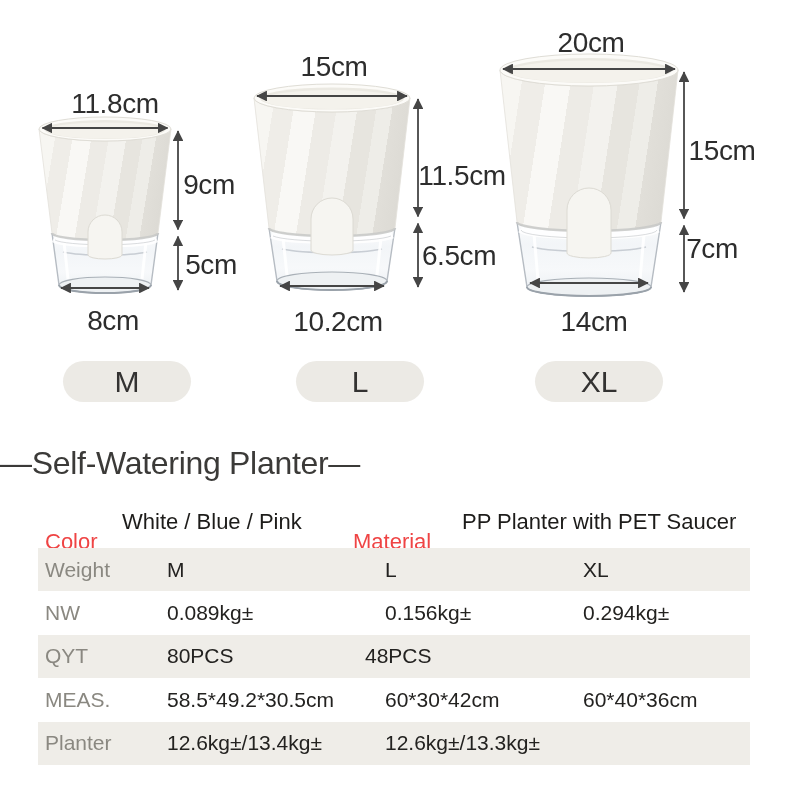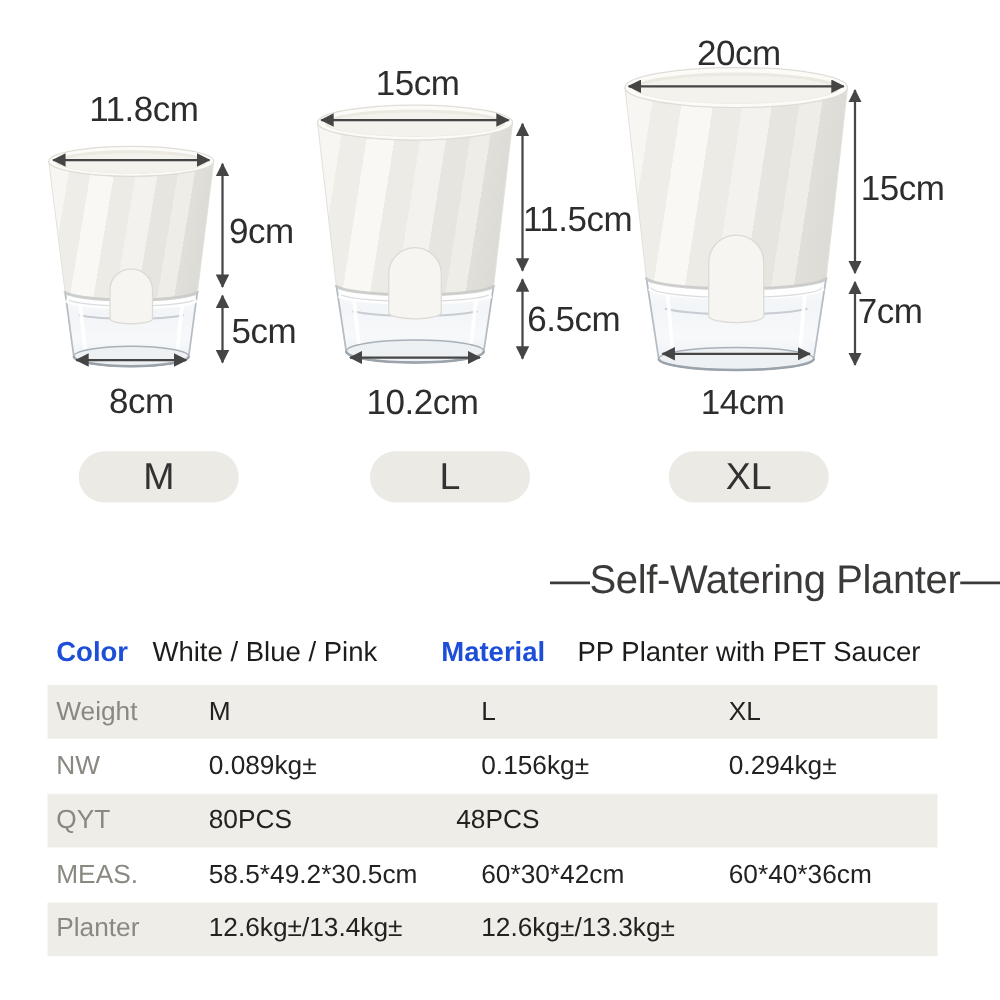--- a/index.html
+++ b/index.html
@@ -11,25 +11,25 @@
   .dim{
     position:absolute;transform:translate(-50%,-50%);
     font-size:28px;font-weight:500;color:#2d2d2d;white-space:nowrap;letter-spacing:-0.4px;
   }
   .pill{
     position:absolute;top:361px;width:128px;height:41px;border-radius:21px;
     background:#eceae5;display:flex;align-items:center;justify-content:center;
     font-size:30px;color:#333231;
   }
   .title{
-    position:absolute;left:0;right:0;top:445px;text-align:right;
+    position:absolute;left:0;right:0;top:445px;text-align:left;
     font-size:32px;font-weight:500;color:#3b3a38;letter-spacing:-0.3px;
   }
   .info-item{position:absolute;top:509px;font-size:22px;line-height:26px;white-space:nowrap;}
-  .info-label{color:#1d4ed8;font-weight:700;}
+  .info-label{color:#ef4444;font-weight:400;margin-top:20px;}
   .info-value{color:#1d1c1a;font-weight:400;}
   .spec{position:absolute;left:38px;top:548px;width:712px;}
   .srow{display:flex;align-items:center;height:43.4px;font-size:21px;}
   .srow.shaded{background:#efede8;}
   .c-label{width:129px;padding-left:7px;box-sizing:border-box;color:#8a8881;font-weight:400;}
   .c-val{color:#232220;font-weight:500;white-space:nowrap;}
   .c-v1{width:218px;}
   .c-v2{width:198px;}
   .c-v3{flex:1;}
 </style>
@@ -131,21 +131,21 @@
       <line x1="418" y1="223.5" x2="418" y2="287" marker-start="url(#ah)" marker-end="url(#ah)"></line>
       <line x1="280" y1="286" x2="384" y2="286" marker-start="url(#ah)" marker-end="url(#ah)"></line>
 
       <line x1="503" y1="69" x2="675" y2="69" marker-start="url(#ah)" marker-end="url(#ah)"></line>
       <line x1="684" y1="72" x2="684" y2="218.5" marker-start="url(#ah)" marker-end="url(#ah)"></line>
       <line x1="684" y1="225.5" x2="684" y2="292" marker-start="url(#ah)" marker-end="url(#ah)"></line>
       <line x1="530" y1="283" x2="648" y2="283" marker-start="url(#ah)" marker-end="url(#ah)"></line>
     </g>
   </svg>
 
-  <div class="dim" style="left:115px;top:88px">11.8cm</div>
+  <div class="dim" style="left:115px;top:104px">11.8cm</div>
   <div class="dim" style="left:209px;top:185px">9cm</div>
   <div class="dim" style="left:211px;top:265px">5cm</div>
   <div class="dim" style="left:113px;top:321px">8cm</div>
 
   <div class="dim" style="left:334px;top:67px">15cm</div>
   <div class="dim" style="left:462px;top:176px">11.5cm</div>
   <div class="dim" style="left:459px;top:256px">6.5cm</div>
   <div class="dim" style="left:338px;top:322px">10.2cm</div>
 
   <div class="dim" style="left:591px;top:43px">20cm</div>

